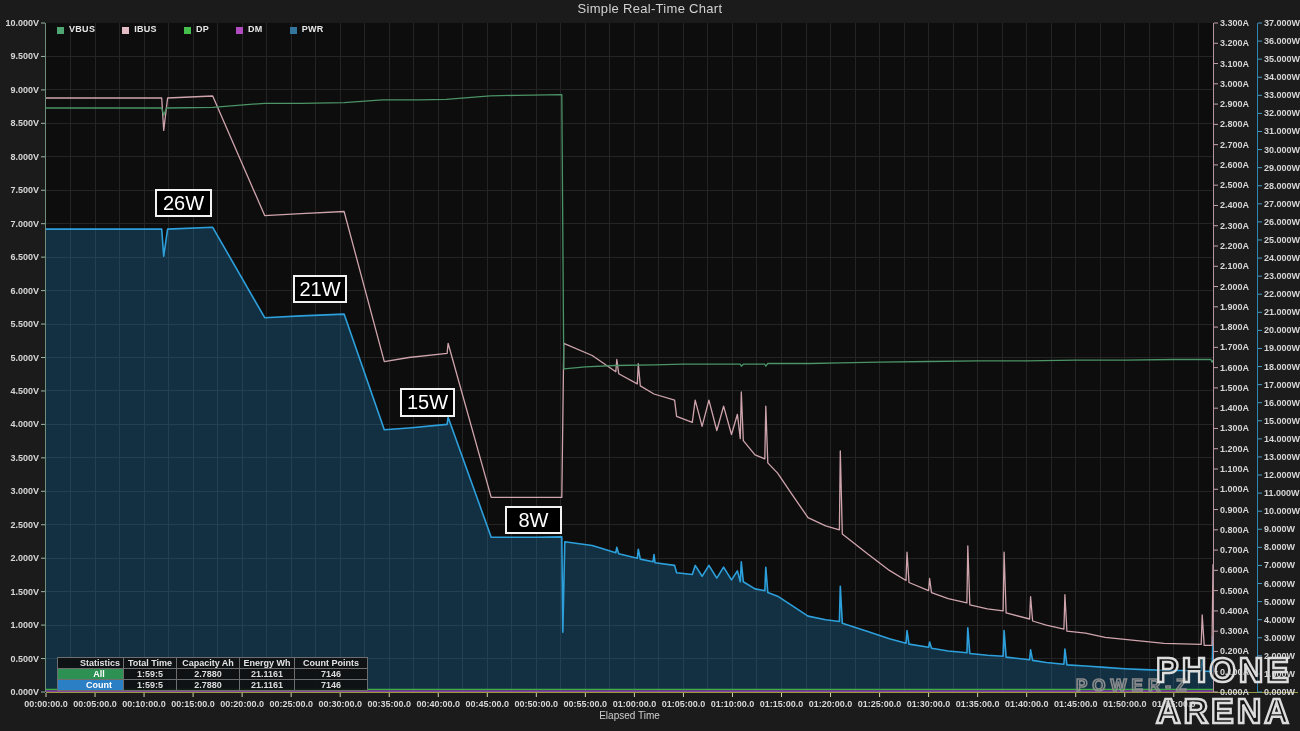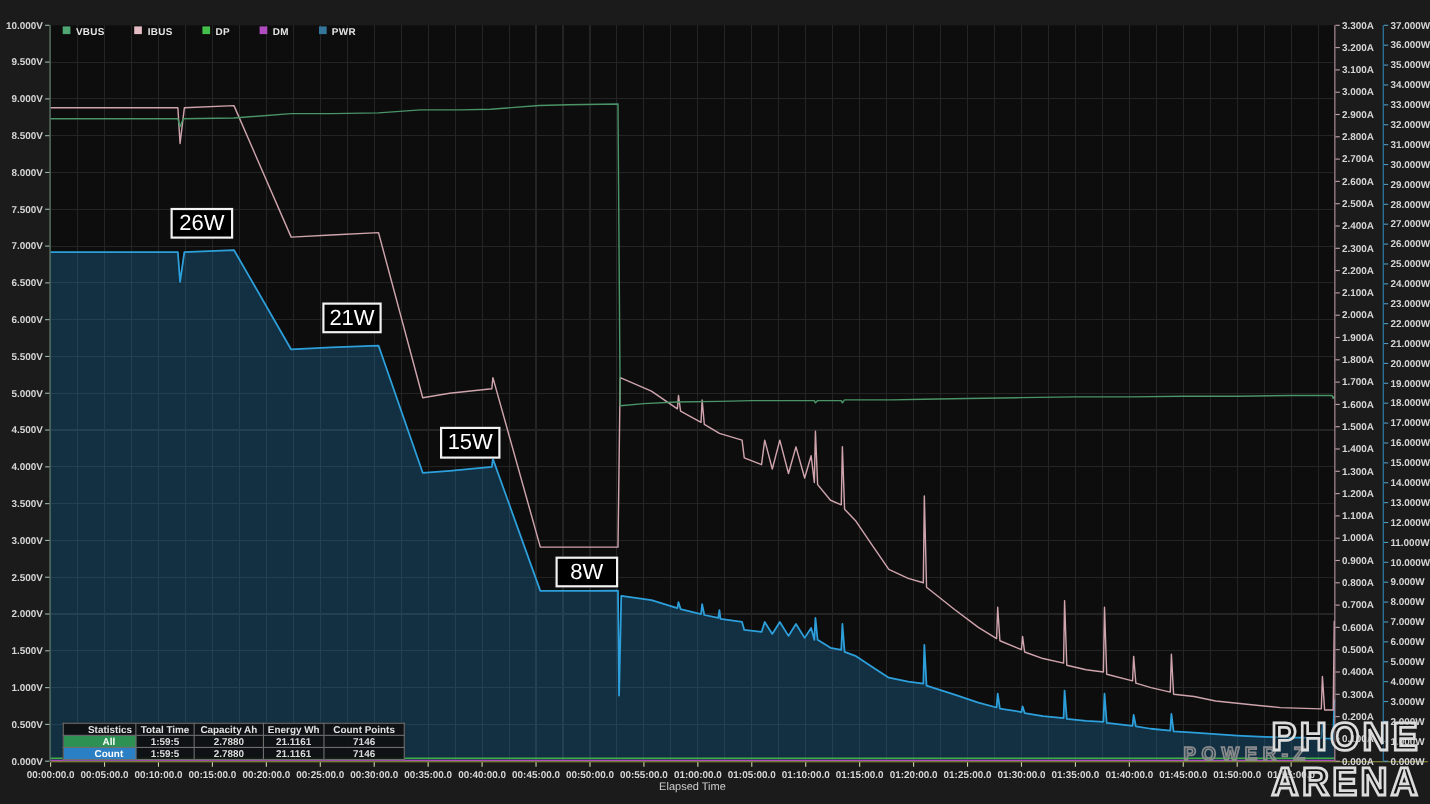--- a/index.html
+++ b/index.html
@@ -5,21 +5,21 @@
   html,body{margin:0;padding:0;background:#101010;}
   #app{position:relative;width:1300px;height:731px;background:#1b1b1b;overflow:hidden;
        font-family:"Liberation Sans",sans-serif;}
   #chart-svg{position:absolute;left:0;top:0;}
   .page-title{position:absolute;left:0;top:1px;width:1300px;text-align:center;
       font-size:13px;color:#d2d2d2;letter-spacing:.3px;}
   .x-axis-title{position:absolute;left:46px;top:710px;width:1167px;text-align:center;
       font-size:10px;color:#cfcfcf;}
   
   .legend{position:absolute;left:57px;top:24px;display:flex;gap:27px;align-items:center;z-index:5;}
-  .legend-item{display:flex;align-items:flex-start;gap:5px;}
+  .legend-item{display:flex;align-items:flex-end;gap:5px;}
   .legend-swatch{width:7px;height:7px;display:inline-block;}
   .legend-label{font-size:9px;font-weight:700;color:#e6e6e6;letter-spacing:.3px;}
   
   .anno{position:absolute;background:#000;border:2px solid #f2f2f2;color:#fff;
         display:flex;align-items:center;justify-content:center;
         font-size:20px;z-index:6;}
   
   .stats{position:absolute;left:57px;top:657px;border-collapse:collapse;z-index:7;
          font-size:9px;font-weight:700;color:#dcdcdc;background:rgba(14,14,14,.88);}
   .stats th,.stats td{border:1px solid #6e6e6e;text-align:center;padding:0 3px;height:10px;line-height:10px;}
@@ -32,20 +32,21 @@
       letter-spacing:3px;color:rgba(10,10,10,.45);-webkit-text-stroke:2.4px #dcdcdc;
       transform:scaleY(1.05);transform-origin:left top;}
   .wm-1{top:652px;}
   .wm-2{top:693px;}
 </style>
 </head>
 <body>
 
 <div id="app">
 
+  <div class="page-title">Simple Real-Time Chart</div>
 
   <svg id="chart-svg" width="1300" height="731">
       <rect x="46" y="23" width="1167" height="669" fill="#0d0d0d"></rect>
       <line x1="70.51680672268907" y1="23" x2="70.51680672268907" y2="692" stroke="#242424" stroke-width="1" shape-rendering="crispEdges"></line>
       <line x1="95.03361344537815" y1="23" x2="95.03361344537815" y2="692" stroke="#242424" stroke-width="1" shape-rendering="crispEdges"></line>
       <line x1="119.55042016806723" y1="23" x2="119.55042016806723" y2="692" stroke="#242424" stroke-width="1" shape-rendering="crispEdges"></line>
       <line x1="144.0672268907563" y1="23" x2="144.0672268907563" y2="692" stroke="#242424" stroke-width="1" shape-rendering="crispEdges"></line>
       <line x1="168.5840336134454" y1="23" x2="168.5840336134454" y2="692" stroke="#242424" stroke-width="1" shape-rendering="crispEdges"></line>
       <line x1="193.10084033613447" y1="23" x2="193.10084033613447" y2="692" stroke="#242424" stroke-width="1" shape-rendering="crispEdges"></line>
       <line x1="217.61764705882354" y1="23" x2="217.61764705882354" y2="692" stroke="#242424" stroke-width="1" shape-rendering="crispEdges"></line>

